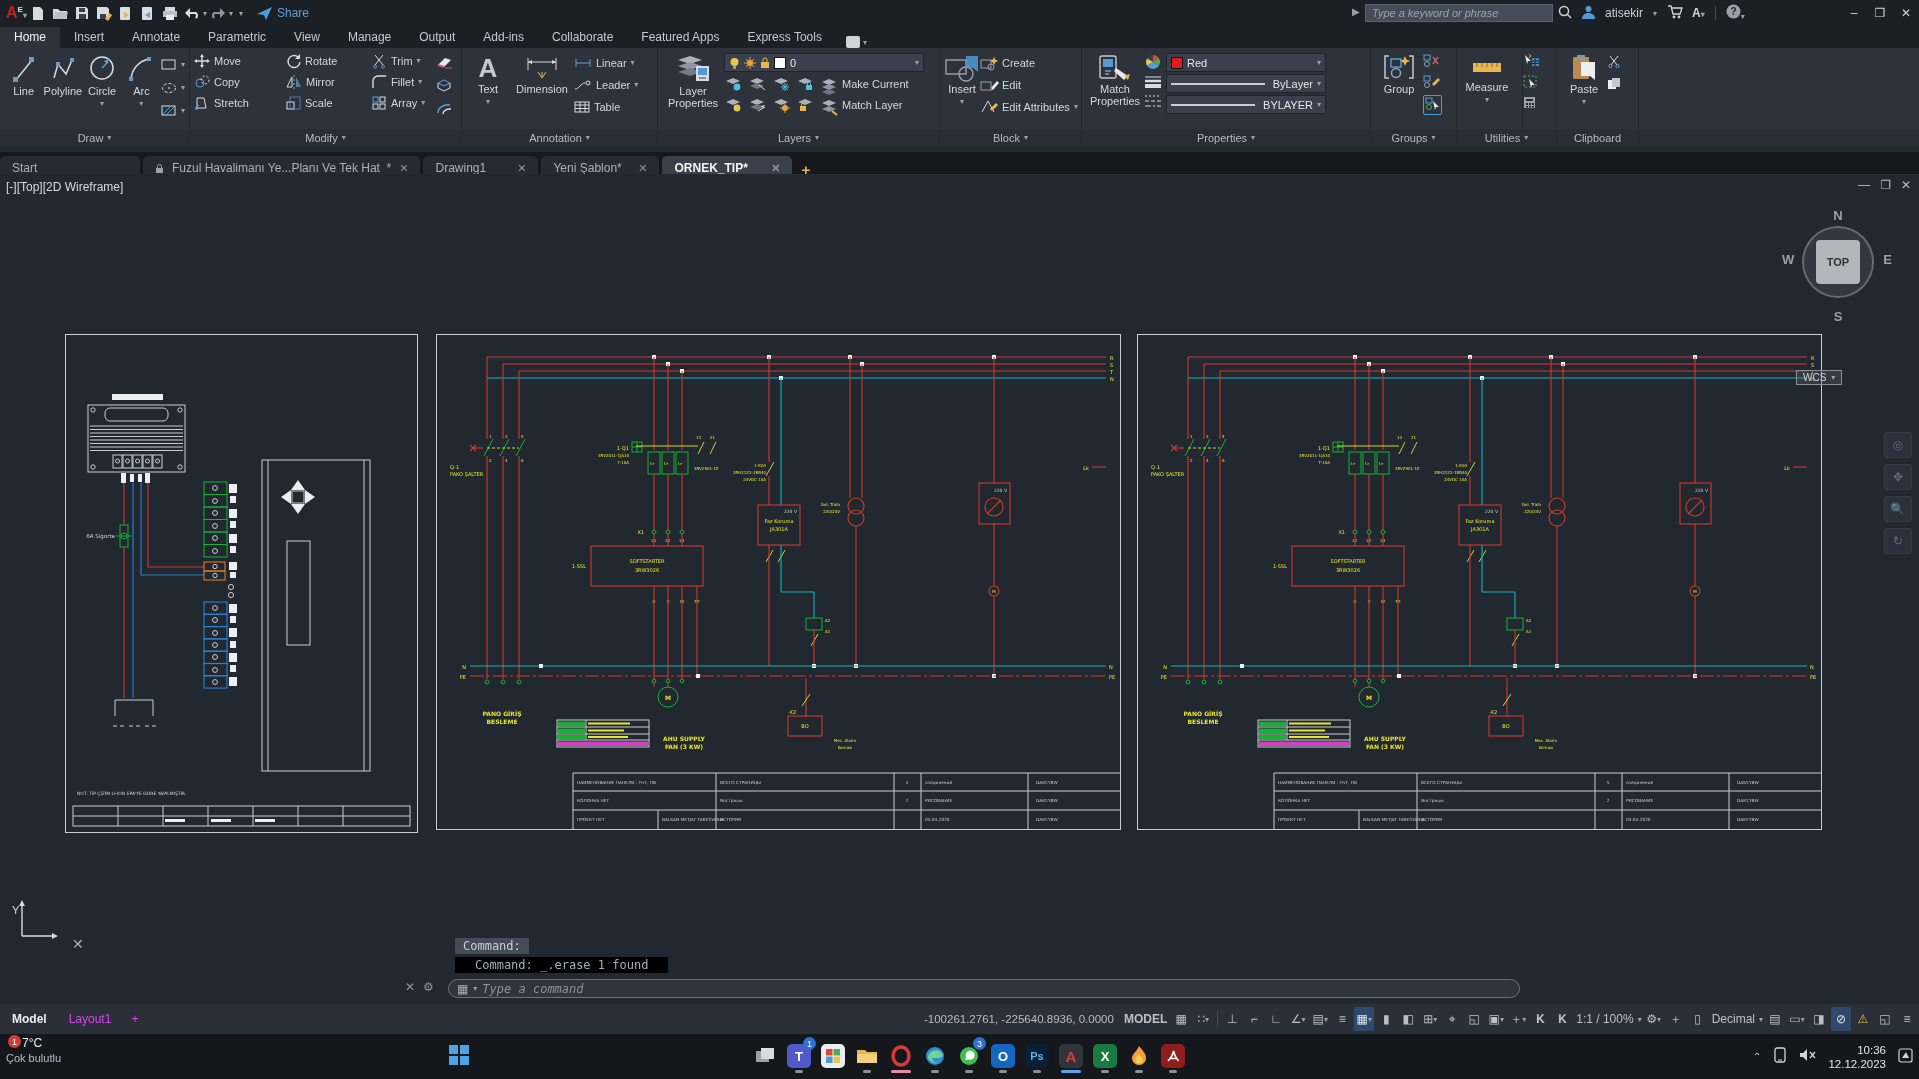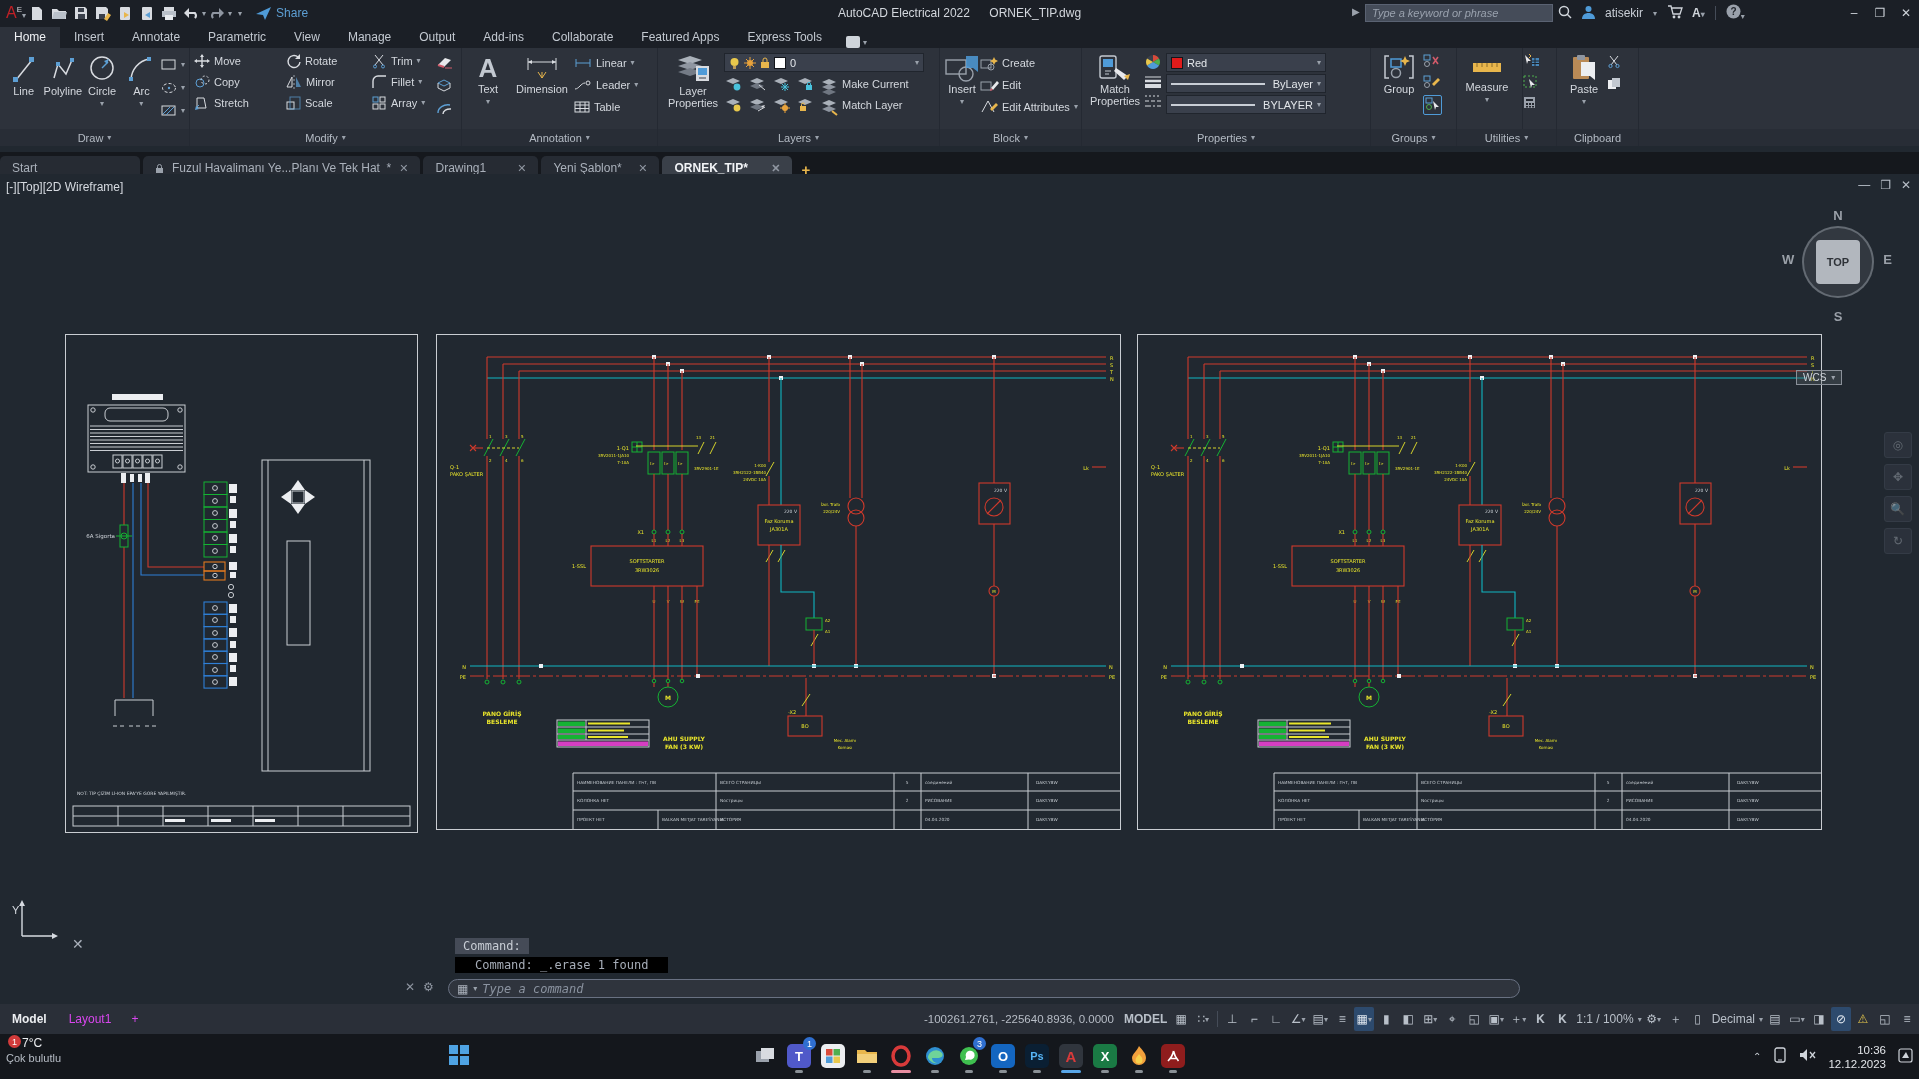--- a/index.html
+++ b/index.html
@@ -4,21 +4,21 @@
 <style>
   *{margin:0;padding:0;box-sizing:border-box}
   html,body{width:1919px;height:1079px;overflow:hidden;background:#212830;
     font-family:"Liberation Sans",sans-serif;-webkit-font-smoothing:antialiased}
   .abs{position:absolute}
   
   .tbar{position:absolute;left:0;top:0;width:1919px;height:26px;background:#1b1f26;
     display:flex;align-items:center;color:#c9ced6;font-size:12px}
   .qai{width:22px;height:20px;display:flex;align-items:center;justify-content:center;color:#cfd4da}
   .qai svg{display:block}
-  .alogo{color:#c02026;font-weight:normal;font-size:16px;margin-left:6px}
+  .alogo{color:#c02026;font-weight:bold;font-size:16px;margin-left:6px}
   .alogo sup{color:#d8dbe0;font-size:8px}
   .share{display:flex;align-items:flex-end;gap:5px;color:#5d9fd4;margin-left:8px}
   .ttl{position:absolute;left:0;right:0;text-align:center;color:#d3d7dd;pointer-events:none}
   .ttl span{margin:0 8px}
   .tsearch{position:absolute;left:1365px;top:4px;width:188px;height:18px;background:#454c59;
     border:1px solid #5a6272;color:#e3e6ea;font-style:italic;font-size:11px;padding:0 6px}
   .tsearch::placeholder{color:#9aa2ae;font-style:italic}
   .trgt{position:absolute;top:0;height:26px;display:flex;align-items:center;gap:10px;color:#c9ced6}
   .winbtn{width:26px;height:24px;display:flex;align-items:center;justify-content:center;color:#cfd4da;font-size:12px}
   
@@ -182,24 +182,20 @@
       </svg>
     </span>
     <span class="car">▾</span>
   <span class="car" style="margin:0 6px">▾</span>
   <span class="share">
     <svg width="15" height="13">
         <path d="M0 7L15 0 9 13 7 8z" fill="#4f9bd8"></path>
       </svg>
     <span>Share</span>
   </span>
-  <div class="ttl">
-    <span>AutoCAD Electrical 2022</span>
-    <span>ORNEK_TIP.dwg</span>
-  </div>
   <span class="abs" style="left:1352px;top:6px;color:#9aa1ab;font-size:10px">▶</span>
   <input class="tsearch" placeholder="Type a keyword or phrase" style="">
   <div class="trgt" style="left:1558px">
     <span><svg width="14" height="14">
           <circle cx="6" cy="6" r="4.5" stroke="#cfd4da" stroke-width="1.5" fill="none"></circle>
           <path d="M9 9l4 4" stroke="#cfd4da" stroke-width="1.5"></path>
         </svg></span>
     <span><svg width="13" height="14">
           <circle cx="6.5" cy="4" r="3" fill="#4f9bd8"></circle>
           <path d="M0 14c0-4 3-6 6.5-6s6.5 2 6.5 6z" fill="#4f9bd8"></path>

